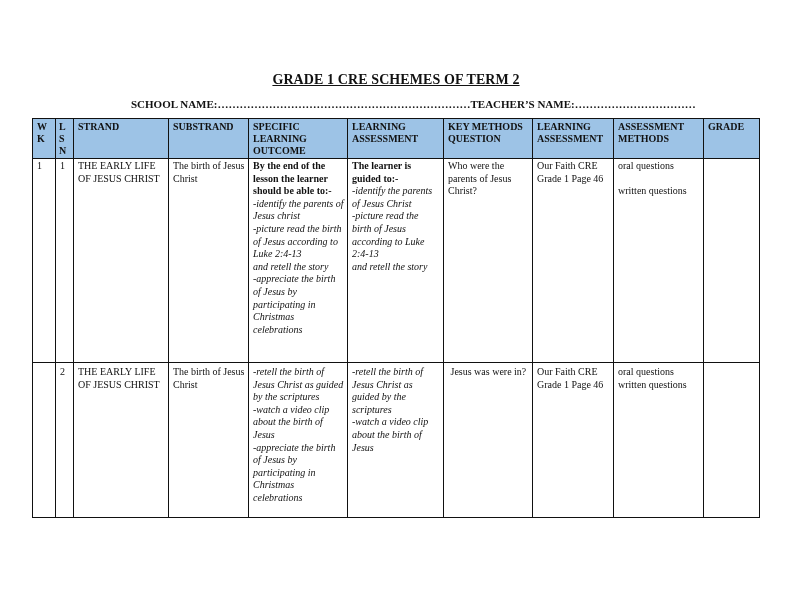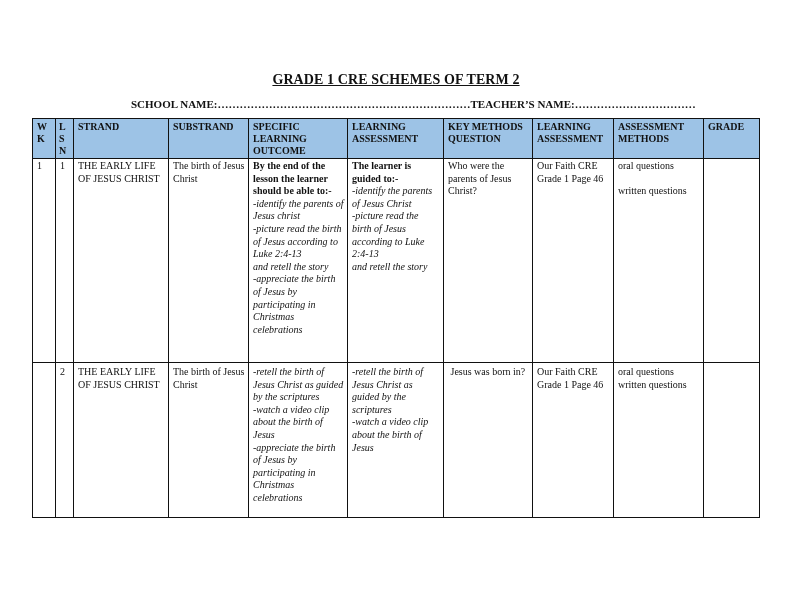--- a/index.html
+++ b/index.html
@@ -145,21 +145,21 @@
       <td>The birth of Jesus Christ</td>
       <td>
         <div class="cell-text">-retell the birth of Jesus Christ as guided by the scriptures
 -watch a video clip about the birth of Jesus
 -appreciate the birth of Jesus by participating in Christmas celebrations</div>
       </td>
       <td>
         <div class="cell-text"> -retell the birth of Jesus Christ as guided by the scriptures
 -watch a video clip about the birth of Jesus</div>
       </td>
-      <td style="white-space:pre-wrap"> Jesus was born in?</td>
+      <td style="white-space:pre-wrap"> Jesus was were in?</td>
       <td>Our Faith CRE Grade 1 Page 46</td>
       <td>
         <div>oral questions</div>
         <div>written questions</div>
       </td>
       <td></td>
     </tr>
   </tbody>
 </table>
 

